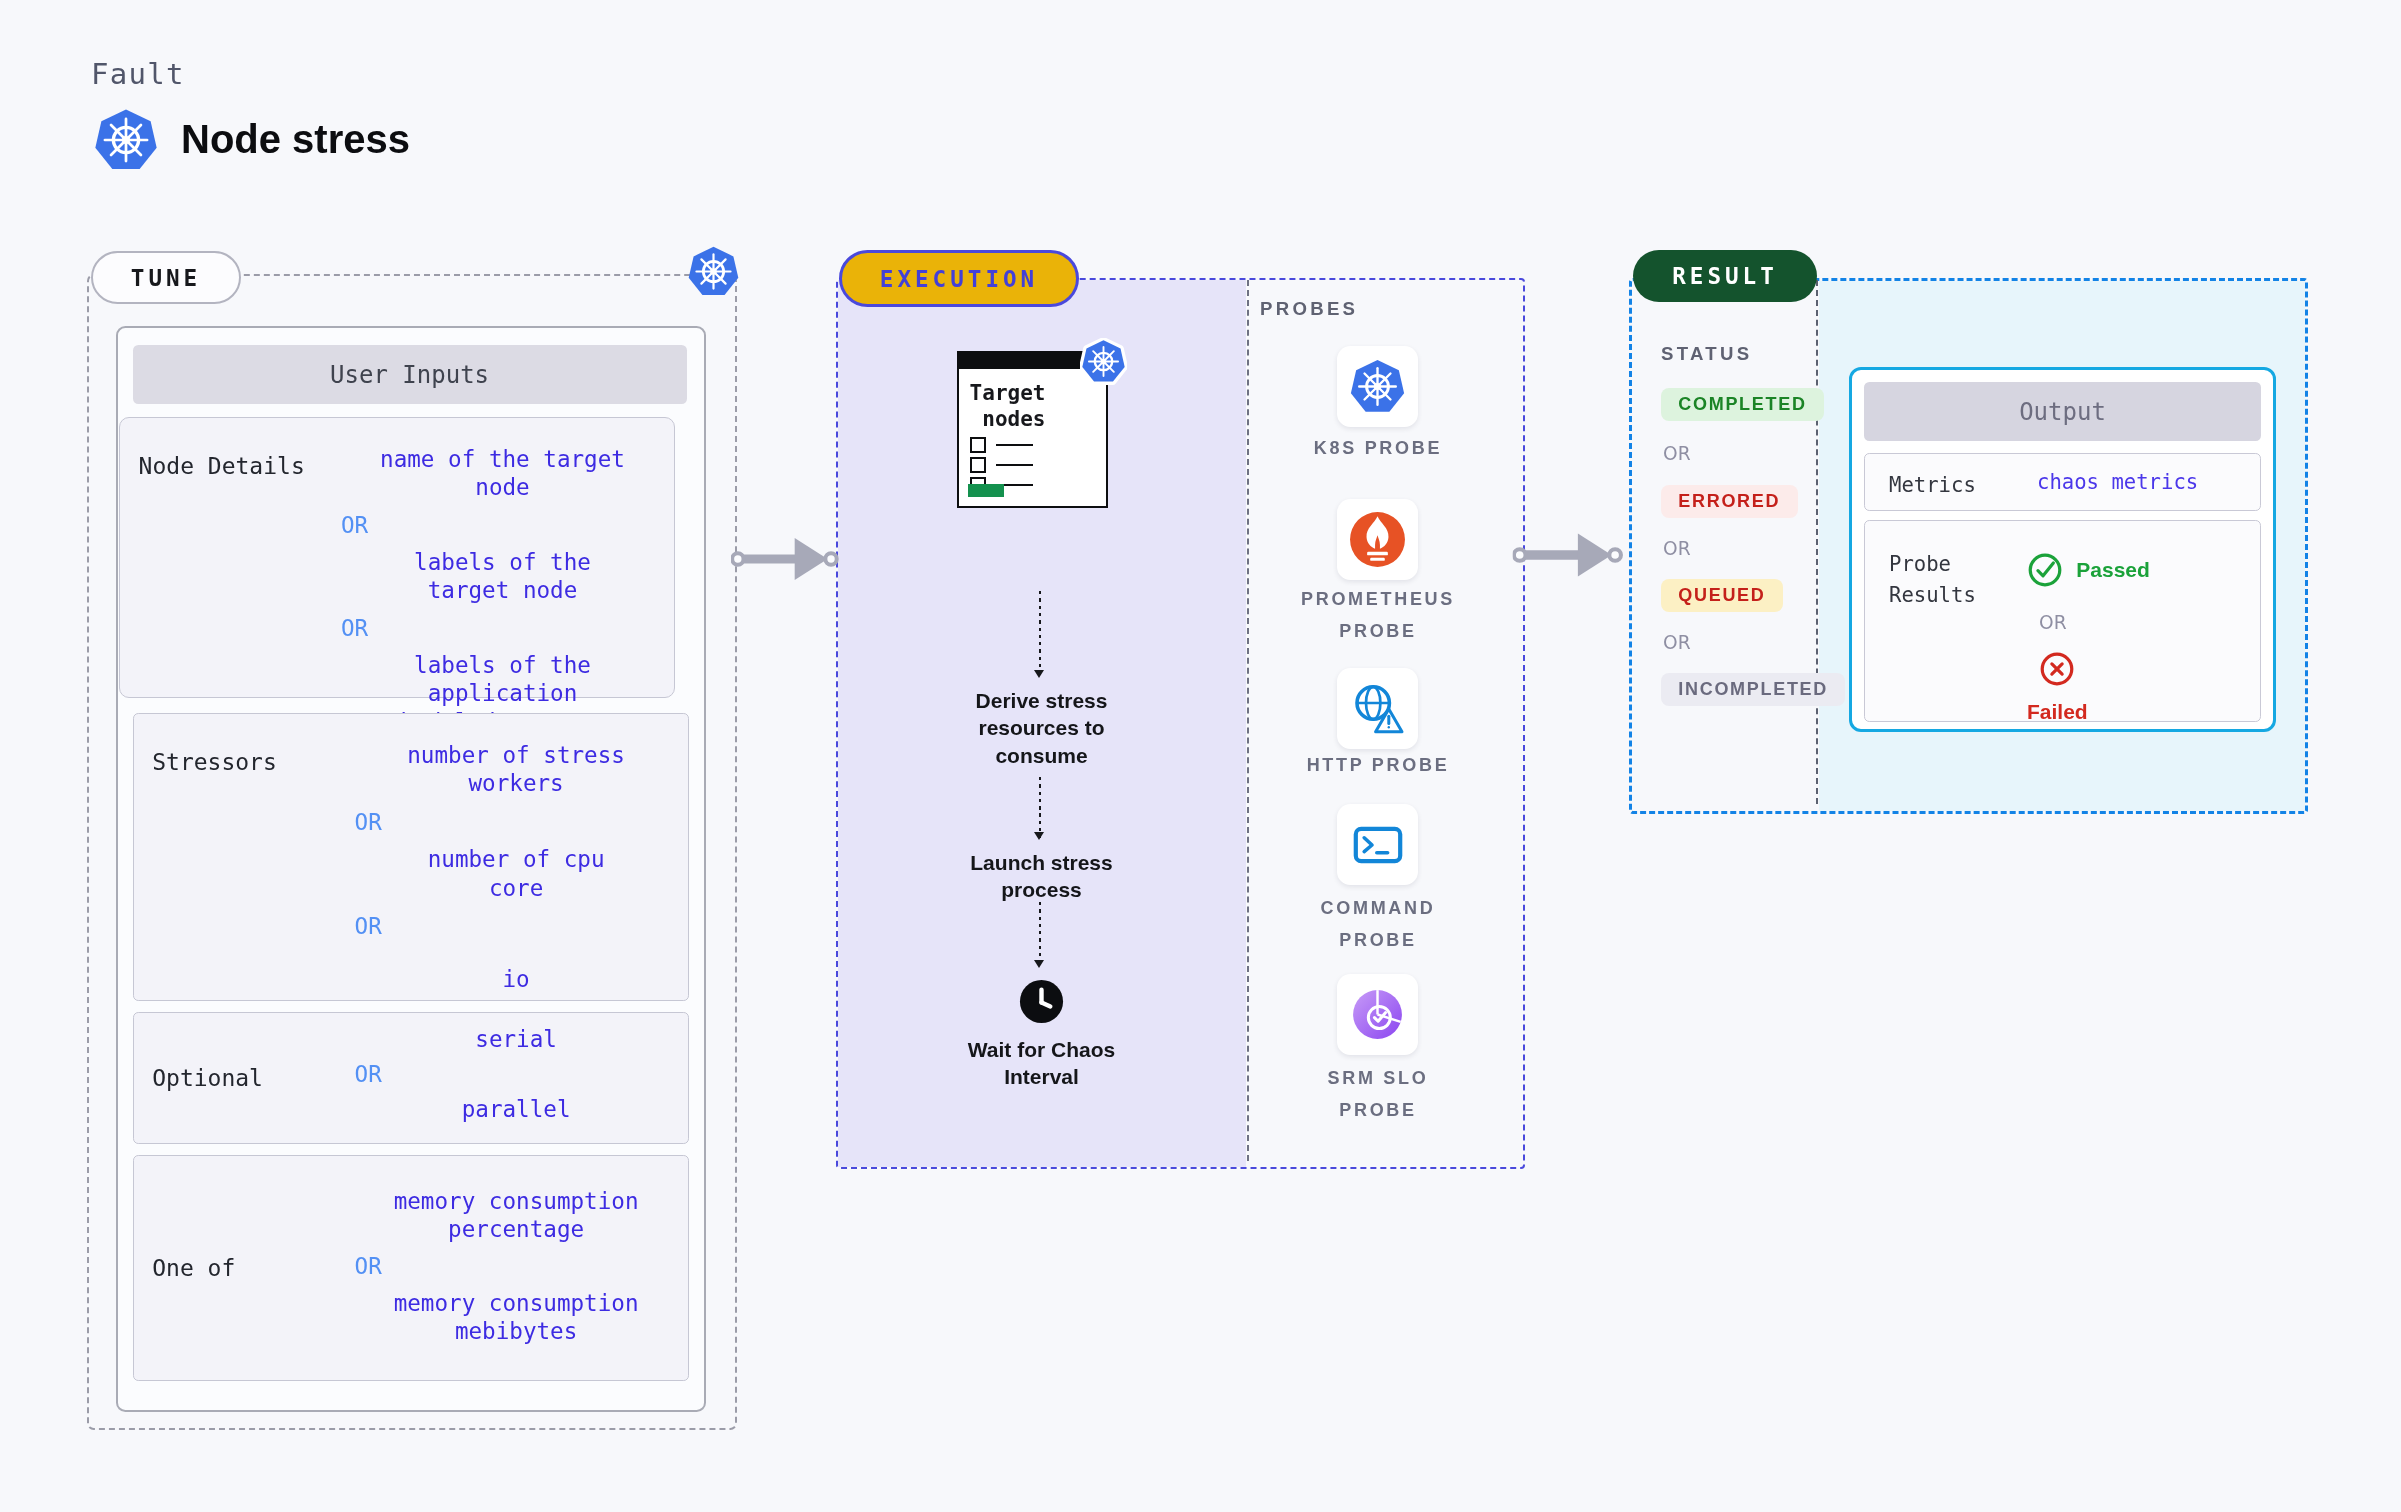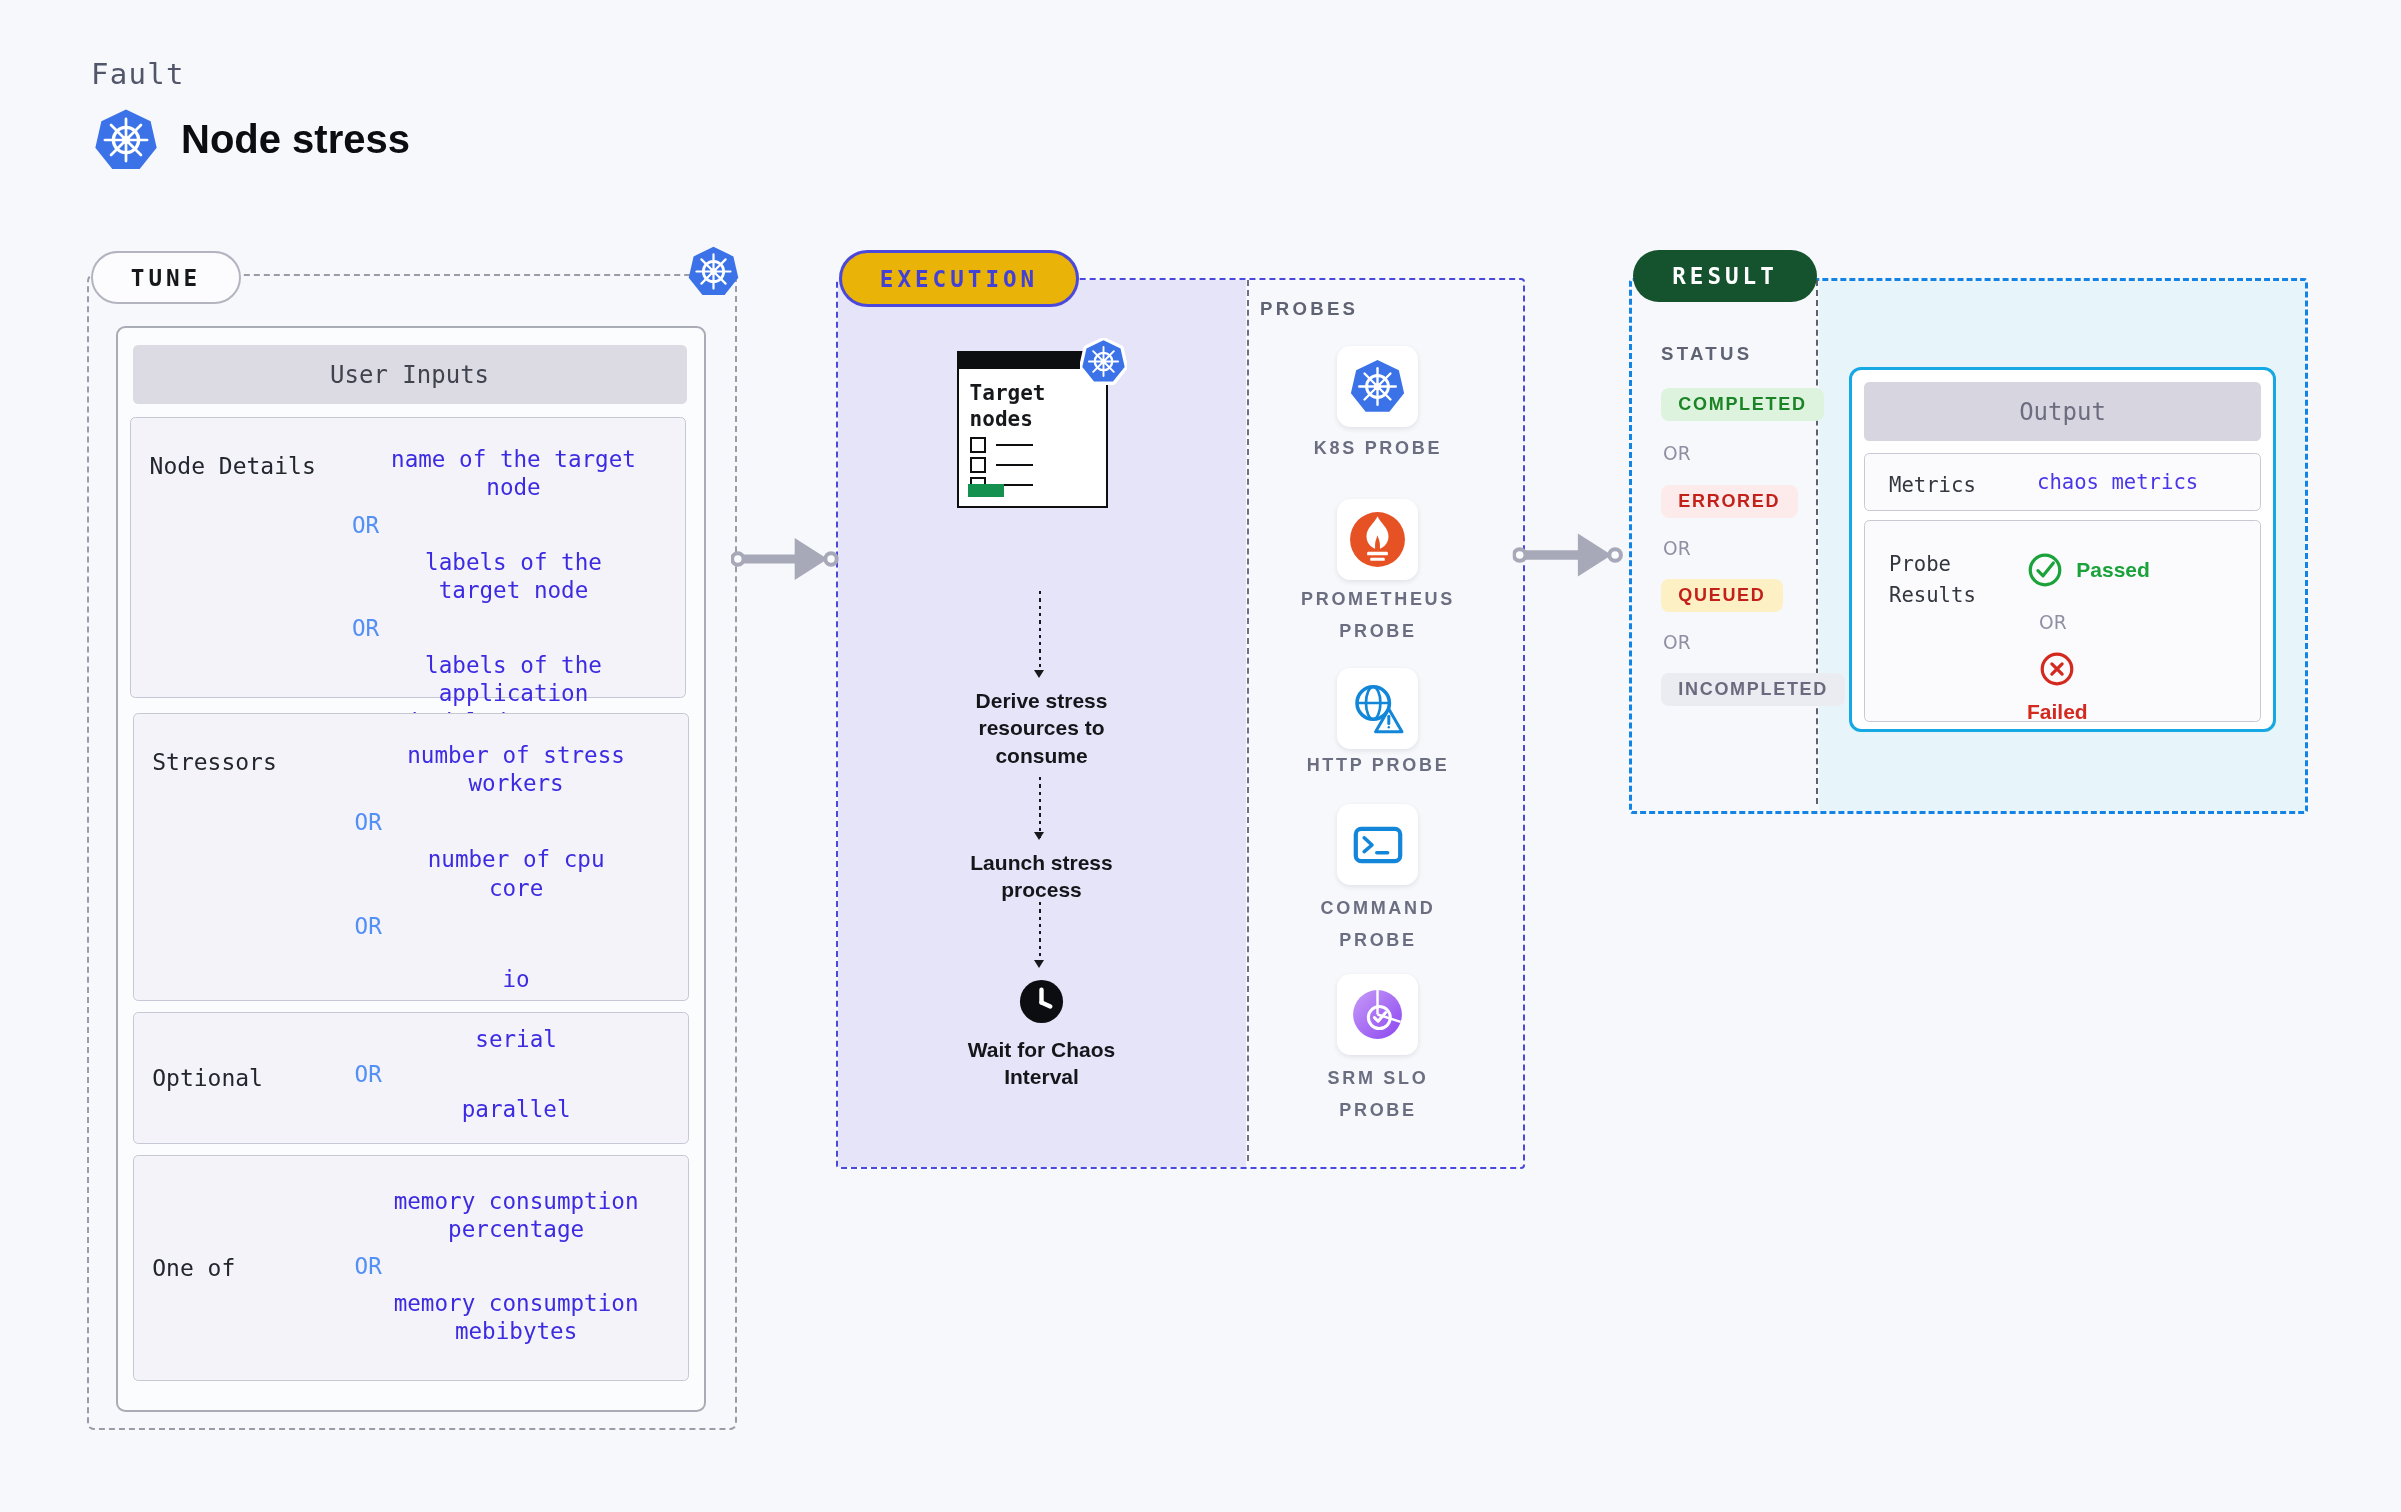--- a/index.html
+++ b/index.html
@@ -46,21 +46,21 @@
   .step{font-size:21px;font-weight:bold;color:#15161a;line-height:1.3;text-align:center;
         white-space:pre-line;font-family:"Liberation Sans","DejaVu Sans",sans-serif;z-index:3;}
   .varrow{width:2px;background:repeating-linear-gradient(to bottom,#17181c 0 3.3px,transparent 3.3px 7.3px);z-index:3;}
   .varrow::after{content:"";position:absolute;bottom:-6.7px;left:-4.7px;width:0;height:0;
         border:5.3px solid transparent;border-top:8px solid #17181c;}
 
   
   .target-card{background:#ffffff;border:2.7px solid #0d0e10;z-index:3;box-sizing:border-box;}
   .target-topbar{position:absolute;left:0;top:0;right:0;height:16px;background:#0d0e10;}
   .target-title{position:absolute;left:10.6px;top:27px;font-size:21px;font-weight:bold;line-height:1.25;
-        color:#17181c;white-space:pre-line;}
+        color:#17181c;white-space:pre-line;text-align:right;}
   .chk-row{position:absolute;display:flex;align-items:center;}
   .chk-box{width:12px;height:12px;border:2px solid #0d0e10;flex:none;}
   .chk-line{width:37px;height:2.7px;background:#0d0e10;margin-left:10.6px;}
   .target-progress{position:absolute;width:36px;height:13.3px;background:#14914e;}
 
   
   .probe-card{background:#ffffff;border-radius:13.3px;box-shadow:0 2px 5.3px rgba(40,40,70,.10);
         display:flex;align-items:center;justify-content:center;z-index:3;}
   .probe-label{font-size:18px;font-weight:bold;letter-spacing:2.7px;line-height:1.75;color:#6b6e80;
         text-align:center;white-space:pre-line;font-family:"Liberation Sans","DejaVu Sans",sans-serif;z-index:3;}
@@ -190,21 +190,21 @@
 
   <div class="abs box-tune" style="left:87px;top:274px;width:646px;height:1152px;"></div>
   <div class="abs pill pill-tune" style="left:91px;top:251px;width:146px;height:49px;">TUNE</div>
   <svg class="abs icon" style="left:686px;top:244px;z-index:6;" width="55" height="55" viewBox="0 0 82 82">
       <use href="#sym-k8s"></use>
     </svg>
 
   <div class="abs ui-container" style="left:116px;top:326px;width:586px;height:1082px;">
     <div class="abs ui-header" style="left:14.6px;top:17.3px;width:554px;height:59px;">User Inputs</div>
 
-    <div class="abs ui-row" style="left:12px;top:89px;width:554px;height:279px;">
+    <div class="abs ui-row" style="left:1px;top:89px;width:554px;height:279px;border-radius:10px;">
       <div class="row-label top">Node Details</div>
       <div class="row-values" style="padding-top:27px;gap:10px;">
         <span class="val">name of the target
 node</span>
         <span class="or-blue">OR</span>
         <span class="val">labels of the
 target node</span>
         <span class="or-blue">OR</span>
         <span class="val">labels of the application
  scheduled on target node</span>

